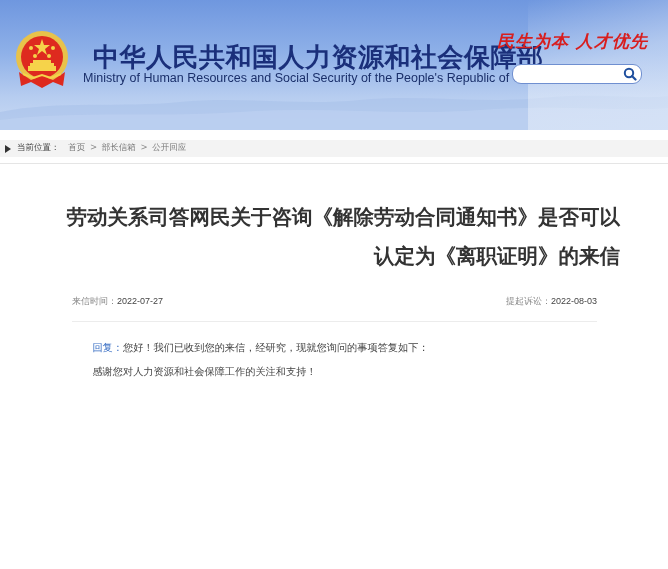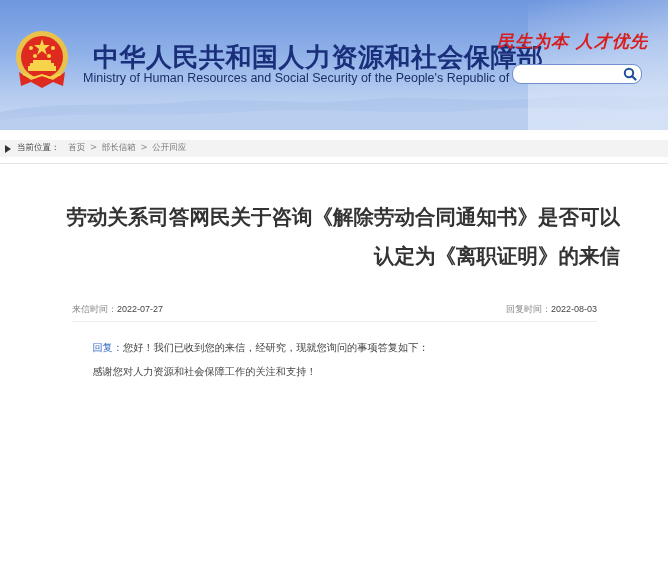--- a/index.html
+++ b/index.html
@@ -64,21 +64,21 @@
   .crumb-line { position: absolute; left: 0; top: 163px; width: 668px; height: 1px; background: #e5e5e5; }
 
   
   .article-title {
     position: absolute; left: 60px; top: 198px; width: 560px;
     text-align: right; font-family: "DejaVu Sans", sans-serif; font-size: 20.5px;
     line-height: 39px; color: #333;
   }
   .meta {
     position: absolute; left: 72px; top: 295px; width: 525px; height: 14px;
-    font-size: 9px; color: #444; font-family: "Liberation Sans", sans-serif; margin-top: 8px;
+    font-size: 9px; color: #444; font-family: "Liberation Sans", sans-serif;
   }
   .meta .label { color: #888; font-family: "DejaVu Sans", sans-serif; }
   .meta .left { position: absolute; left: 0; top: 0; }
   .meta .right { position: absolute; right: 0; top: 0; }
   .meta-line { position: absolute; left: 72px; top: 321px; width: 525px; height: 1px; background: #ececec; }
 
   .body {
     position: absolute; left: 72px; top: 339px; width: 530px;
     font-family: "DejaVu Serif", serif; font-size: 10.2px; line-height: 17.5px; color: #444;
   }
@@ -136,21 +136,21 @@
 </div>
 <div class="crumb-line"></div>
 
 <h1 class="article-title">劳动关系司答网民关于咨询《解除劳动合同通知书》是否可以认定为《离职证明》的来信</h1>
 
 <div class="meta">
   <span class="left">
     <span class="label">来信时间：</span><span>2022-07-27</span>
   </span>
   <span class="right">
-    <span class="label">回复时间：</span><span>2022-08-03</span>
+    <span class="label">提起诉讼：</span><span>2022-08-03</span>
   </span>
 </div>
 <div class="meta-line"></div>
 
 <div class="body">
   <p>
     <span class="name">回复：</span><span>您好！我们已收到您的来信，经研究，现就您询问的事项答复如下：</span>
   </p>
   <p>感谢您对人力资源和社会保障工作的关注和支持！</p>
 </div>

